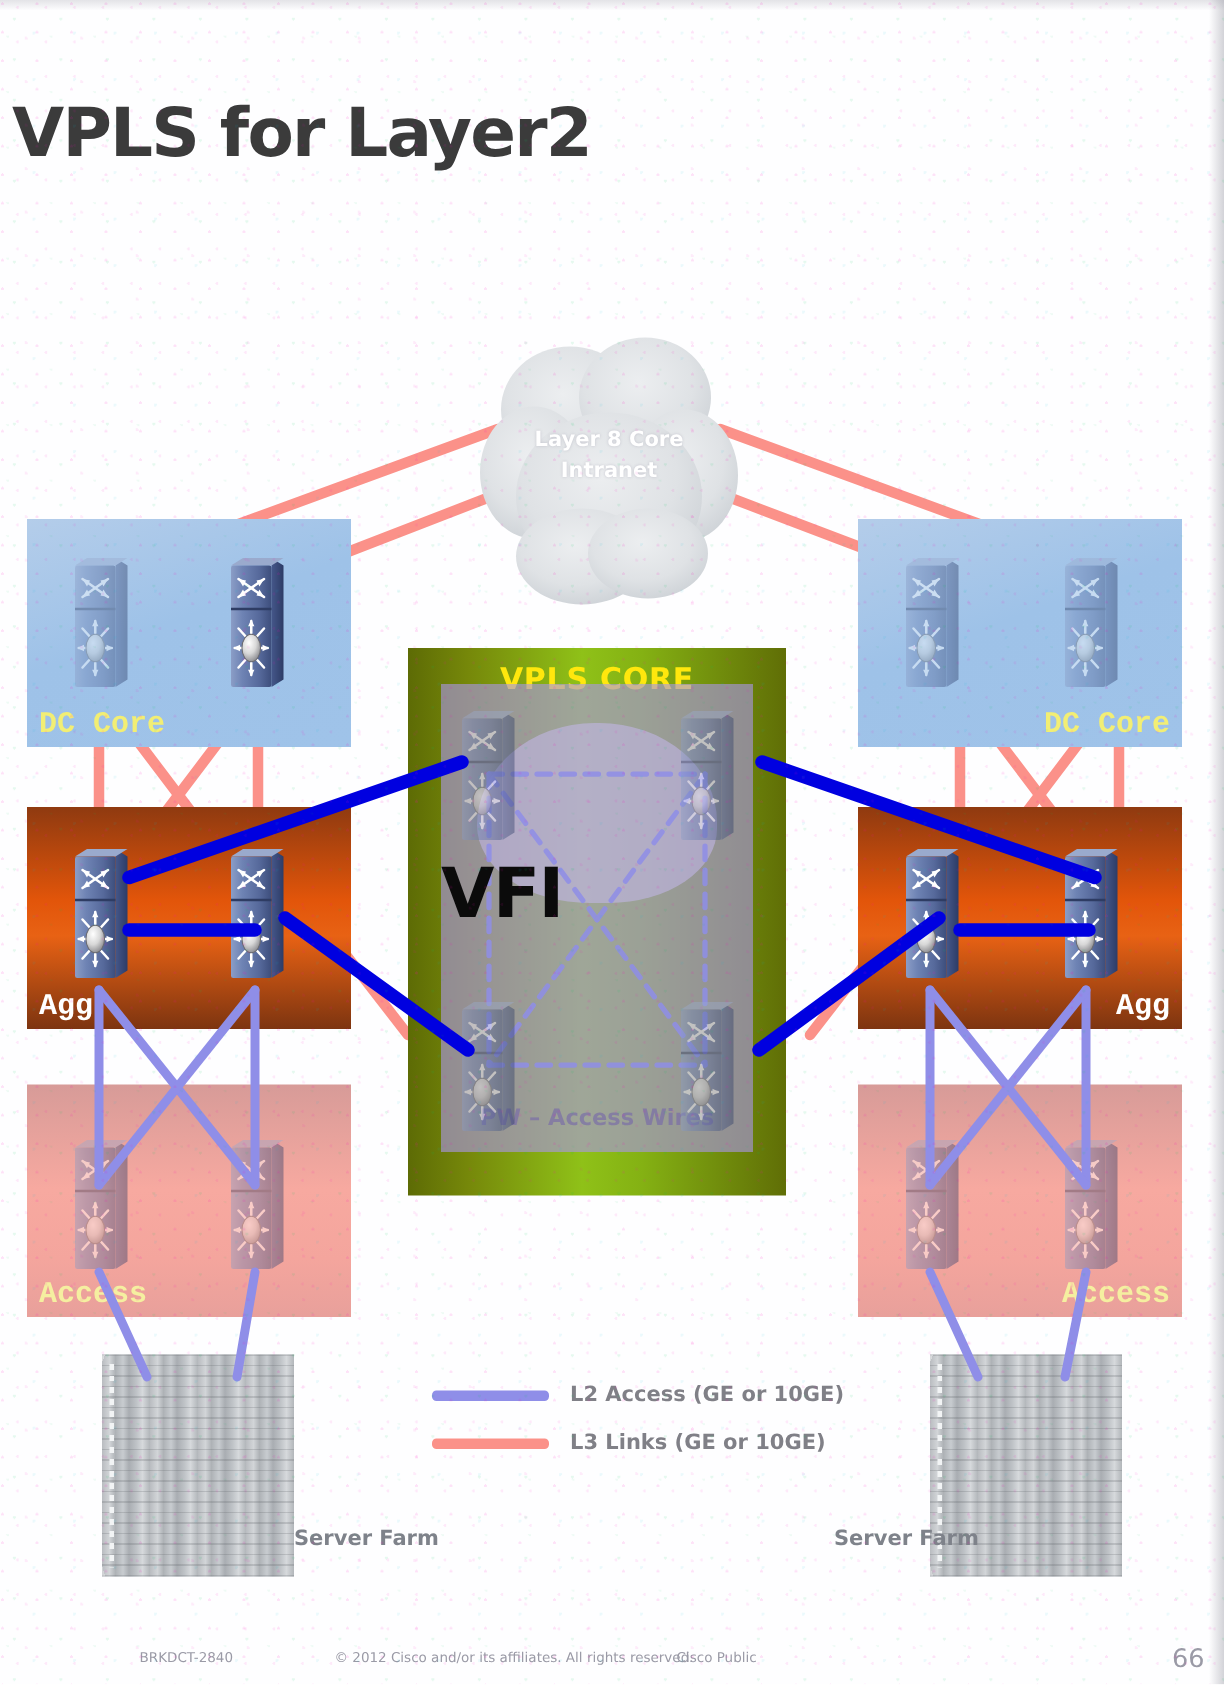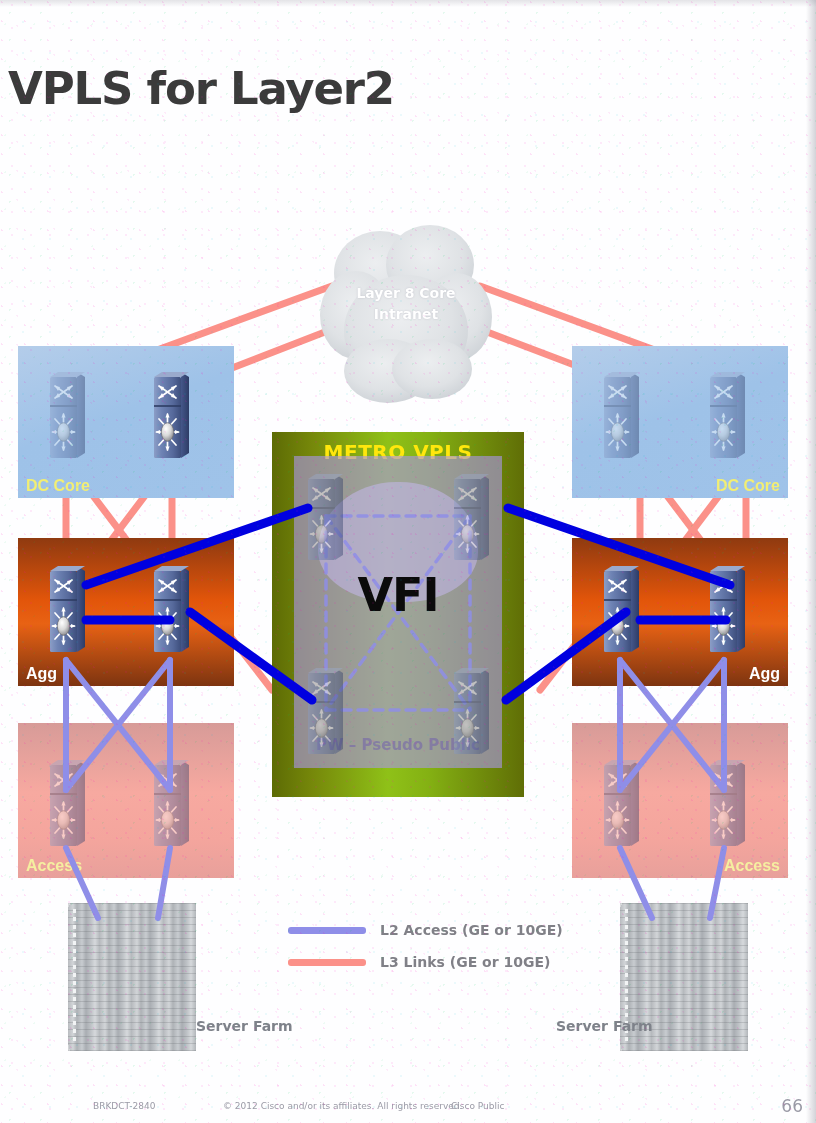--- a/index.html
+++ b/index.html
@@ -76,24 +76,24 @@
   #links-front { z-index: 28; }
 
   
   .zone {
     position: absolute;
     z-index: 10;
   }
   .zone-label {
     position: absolute;
     bottom: 3px;
-    font-size: 16px;
+    font-size: 20px;
     font-weight: bold;
     white-space: nowrap;
-    font-family: Liberation Sans, sans-serif;
+    font-family: Liberation Mono, monospace;
   }
   .zone-label.left  { left: 8px; }
   .zone-label.right { right: 8px; }
 
   .zone-dccore {
     background: linear-gradient(160deg, #b4cdea 0%, #9ec2e8 45%, #9fc3e9 100%);
   }
   .zone-dccore .zone-label { color: #f2ee74; }
 
   .zone-agg {
@@ -143,21 +143,21 @@
     top: 26px;
     width: 160px;
     height: 120px;
     background: rgba(196,184,236,.55);
     border-radius: 50% 50% 46% 48% / 58% 56% 42% 44%;
   }
   #vfi-label {
     position: absolute;
     left: 0; right: 0;
     top: 112px;
-    text-align: center;
+    text-align: left;
     font-size: 46px;
     font-weight: bold;
     color: #0b0b0b;
     font-family: "DejaVu Sans", "Liberation Sans", sans-serif;
     letter-spacing: -1px;
     z-index: 9;
   }
   #pw-label {
     position: absolute;
     left: 0; right: 0;
@@ -360,21 +360,21 @@
   </div>
 
   <div class="zone zone-access" style="left:18px; top:723px; width:216px; height:155px;">
     <span class="zone-label left">Access</span>
   </div>
   <div class="zone zone-access" style="left:572px; top:723px; width:216px; height:155px;">
     <span class="zone-label right">Access</span>
   </div>
 
   <div id="metro-core">
-    <div id="metro-core-title">METRO VPLS</div>
+    <div id="metro-core-title">VPLS CORE</div>
 
     <div id="vfi-panel">
       <div id="vfi-cloud"></div>
 
       <svg id="pw-mesh" viewBox="0 0 208 312" xmlns="http://www.w3.org/2000/svg">
         <g stroke="#8f8ee8" stroke-width="3.5" fill="none" stroke-dasharray="9 7" stroke-linecap="round" opacity=".85">
           <line x1="32" y1="60" x2="176" y2="60"></line>
           <line x1="32" y1="254" x2="176" y2="254"></line>
           <line x1="32" y1="60" x2="32" y2="254"></line>
           <line x1="176" y1="60" x2="176" y2="254"></line>
@@ -398,21 +398,21 @@
           <use href="#switch-icon-shape"></use>
         </svg>
       </div>
       <div class="device ghost" style="left:158px; top:208px;">
         <svg viewBox="0 0 38 92" width="38" height="92" xmlns="http://www.w3.org/2000/svg">
           <use href="#switch-icon-shape"></use>
         </svg>
       </div>
 
       <div id="vfi-label">VFI</div>
-      <div id="pw-label">PW – Pseudo Public</div>
+      <div id="pw-label">PW – Access Wires</div>
     </div>
   </div>
 
   <svg width="0" height="0" style="position:absolute" aria-hidden="true">
     <defs>
       <linearGradient id="devbody" x1="0" y1="0" x2="1" y2="0">
         <stop offset="0%" stop-color="#8b9dc6"></stop>
         <stop offset="28%" stop-color="#6e83b4"></stop>
         <stop offset="70%" stop-color="#56699b"></stop>
         <stop offset="100%" stop-color="#3d4e7c"></stop>

